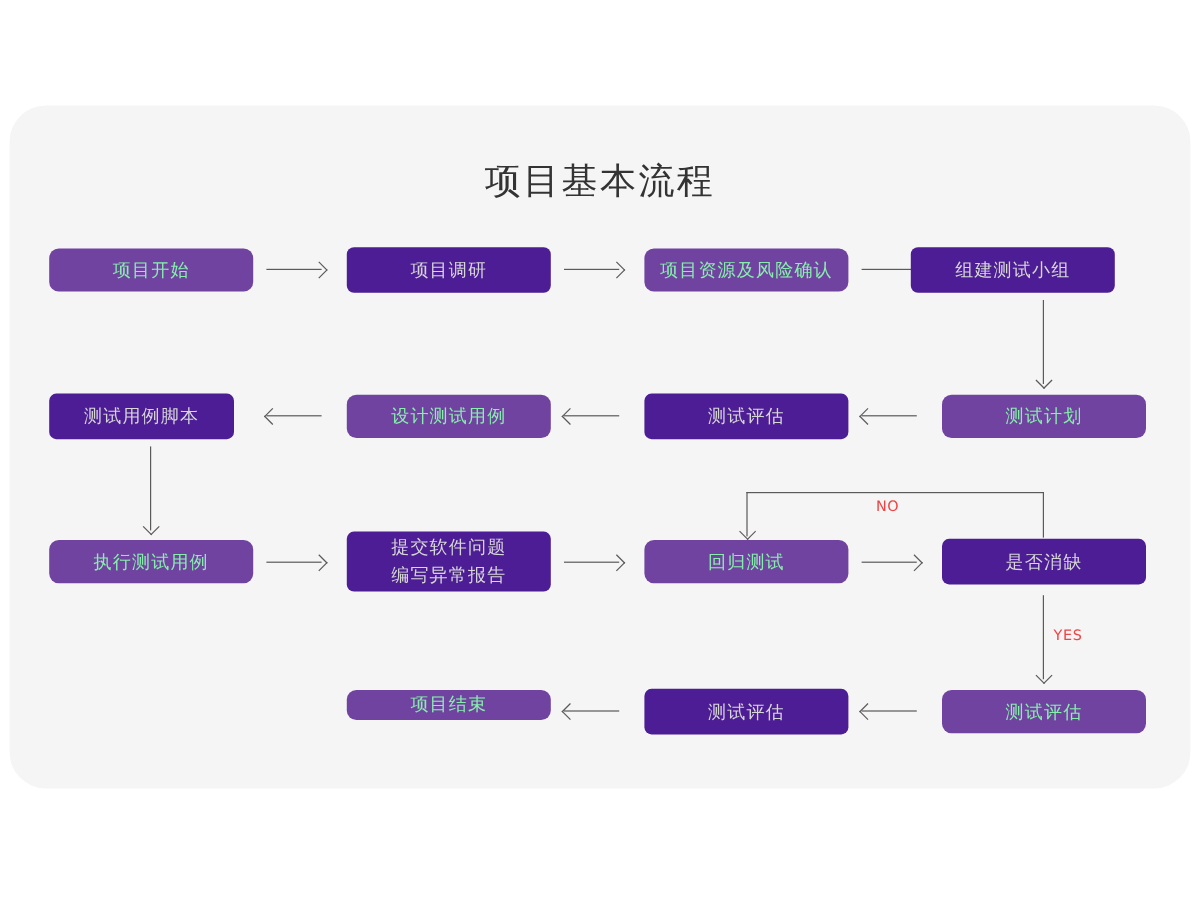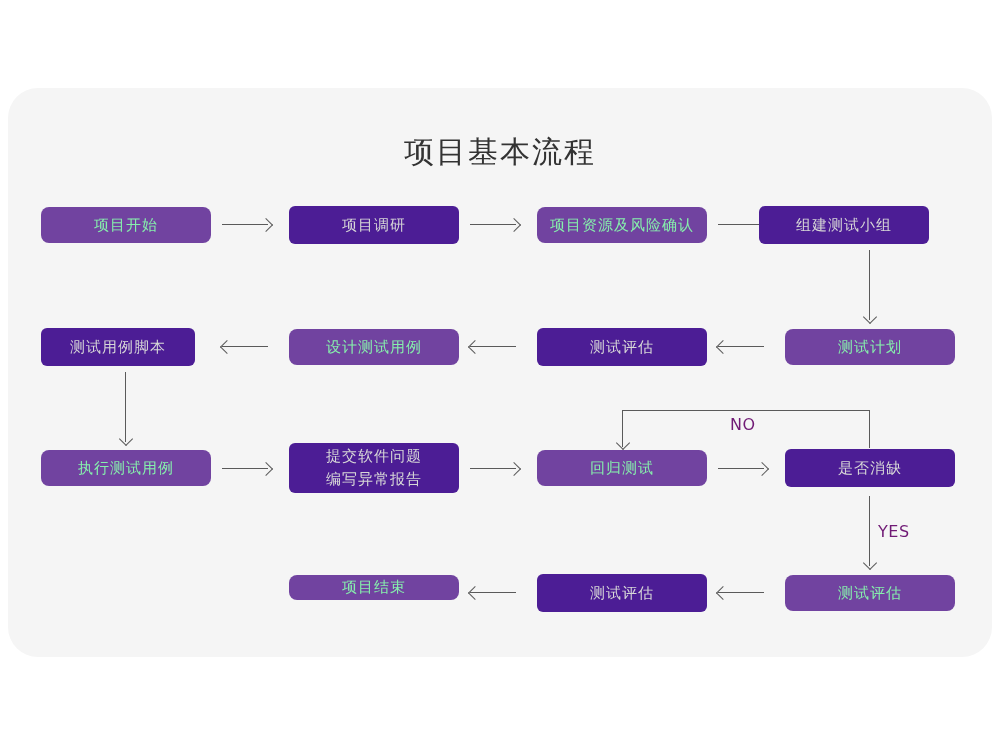--- a/index.html
+++ b/index.html
@@ -79,22 +79,22 @@
     height: 9px;
     border-right: 1px solid #5a5a5a;
     border-top: 1px solid #5a5a5a;
   }
   .ah-right { transform: rotate(45deg); }
   .ah-left  { transform: rotate(-135deg); }
   .ah-down  { transform: rotate(135deg); }
 
   .edge-label {
     position: absolute;
-    font-size: 16px;
-    color: #701a75;
+    font-size: 12px;
+    color: #ef4444;
     letter-spacing: 0.5px;
   }
 </style>
 </head>
 <body>
 
 <div id="card"></div>
 
 <div id="title">项目基本流程</div>
 

